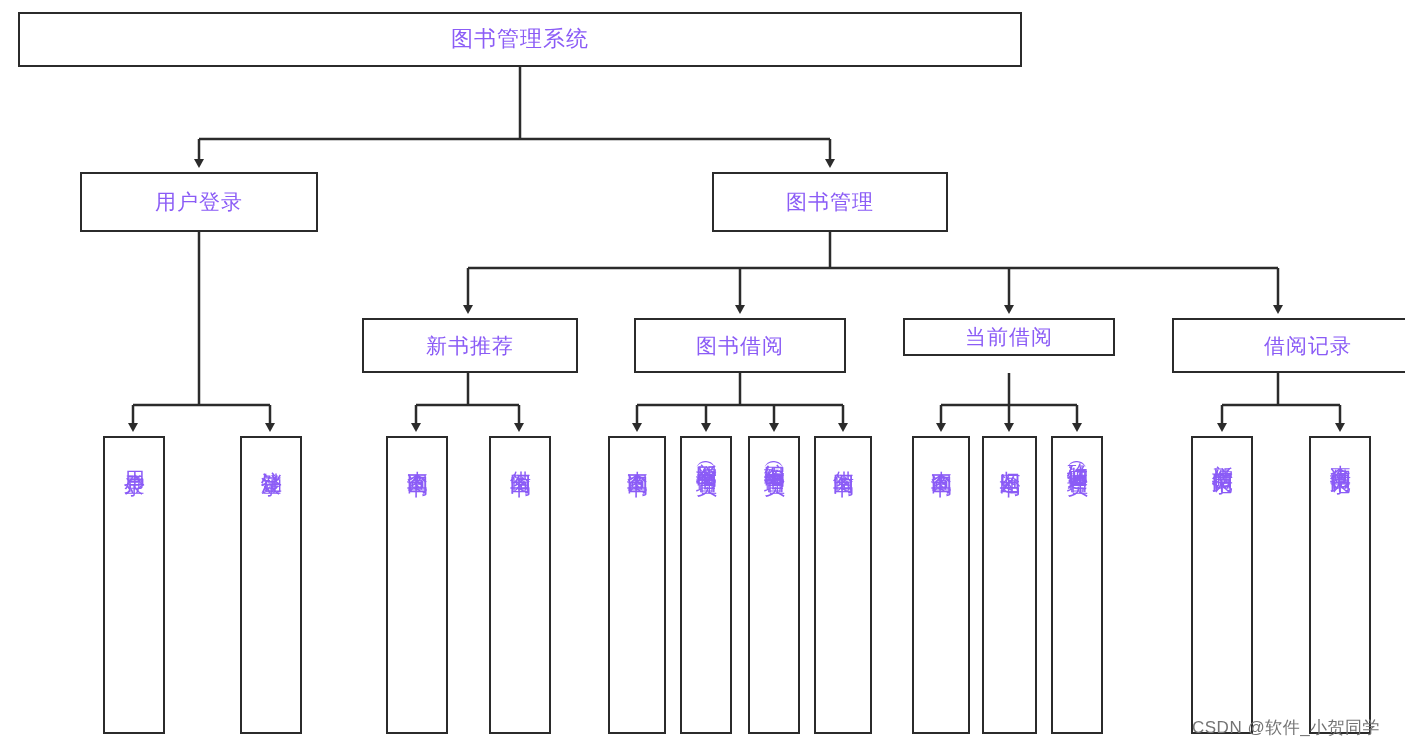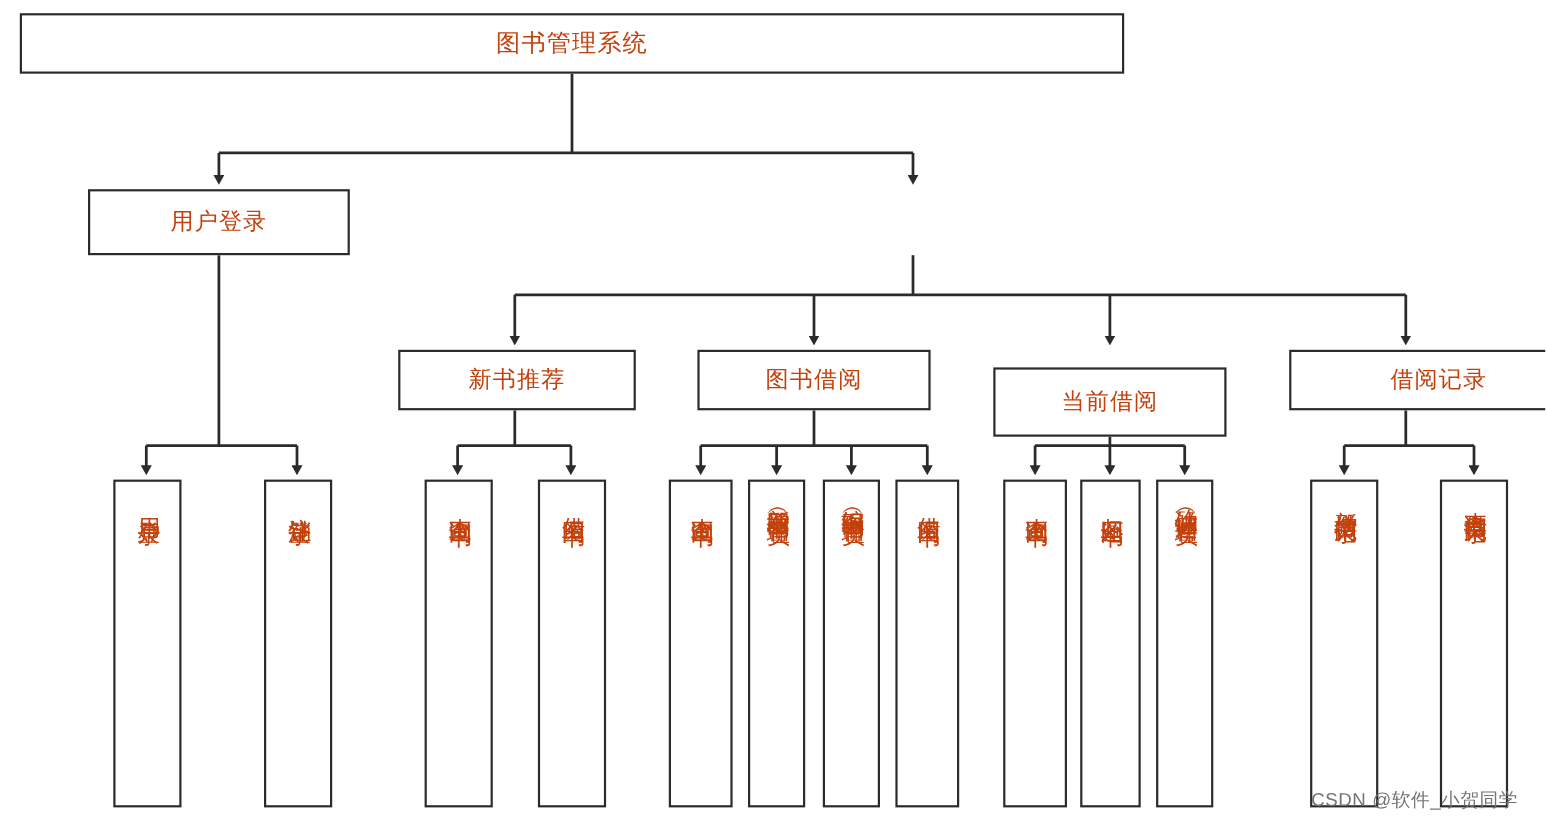--- a/index.html
+++ b/index.html
@@ -27,21 +27,21 @@
     pointer-events: none;
   }
   .node {
     position: absolute;
     box-sizing: border-box;
     border: 2.5px solid #2b2b2b;
     background: #ffffff;
     display: flex;
     align-items: center;
     justify-content: center;
-    color: #c2410c;
+    color: #8b5cf6;
   }
   .node.h {
     
   }
   .node.h .label {
     font-size: 21px;
     line-height: 1.2;
     letter-spacing: 1px;
     white-space: nowrap;
   }
@@ -124,28 +124,31 @@
     </g>
   </svg>
 
   <div class="node h root" style="left:18px; top:12px; width:1004px; height:55px;">
     <span class="label">图书管理系统</span>
   </div>
 
   <div class="node h" style="left:80px; top:172px; width:238px; height:60px;">
     <span class="label">用户登录</span>
   </div>
+  <div class="node h" style="left:712px; top:172px; width:236px; height:60px;">
+    <span class="label">图书管理</span>
+  </div>
 
   <div class="node h" style="left:362px; top:318px; width:216px; height:55px;justify-content:center;">
     <span class="label">新书推荐</span>
   </div>
   <div class="node h" style="left:634px; top:318px; width:212px; height:55px;">
     <span class="label">图书借阅</span>
   </div>
-  <div class="node h" style="left:903px; top:334px; width:212px; height:63px;text-align:right;">
+  <div class="node h" style="left:903px; top:318px; width:212px; height:38px;text-align:right;">
     <span class="label">当前借阅</span>
   </div>
   <div class="node h" style="left:1172px; top:318px; width:252px; height:55px;padding-left:20px;">
     <span class="label">借阅记录</span>
   </div>
 
   <div class="node v" style="left:103px; top:436px; width:62px; height:298px;">
     <span class="label">用户登录</span>
   </div>
   <div class="node v" style="left:240px; top:436px; width:62px; height:298px;">

